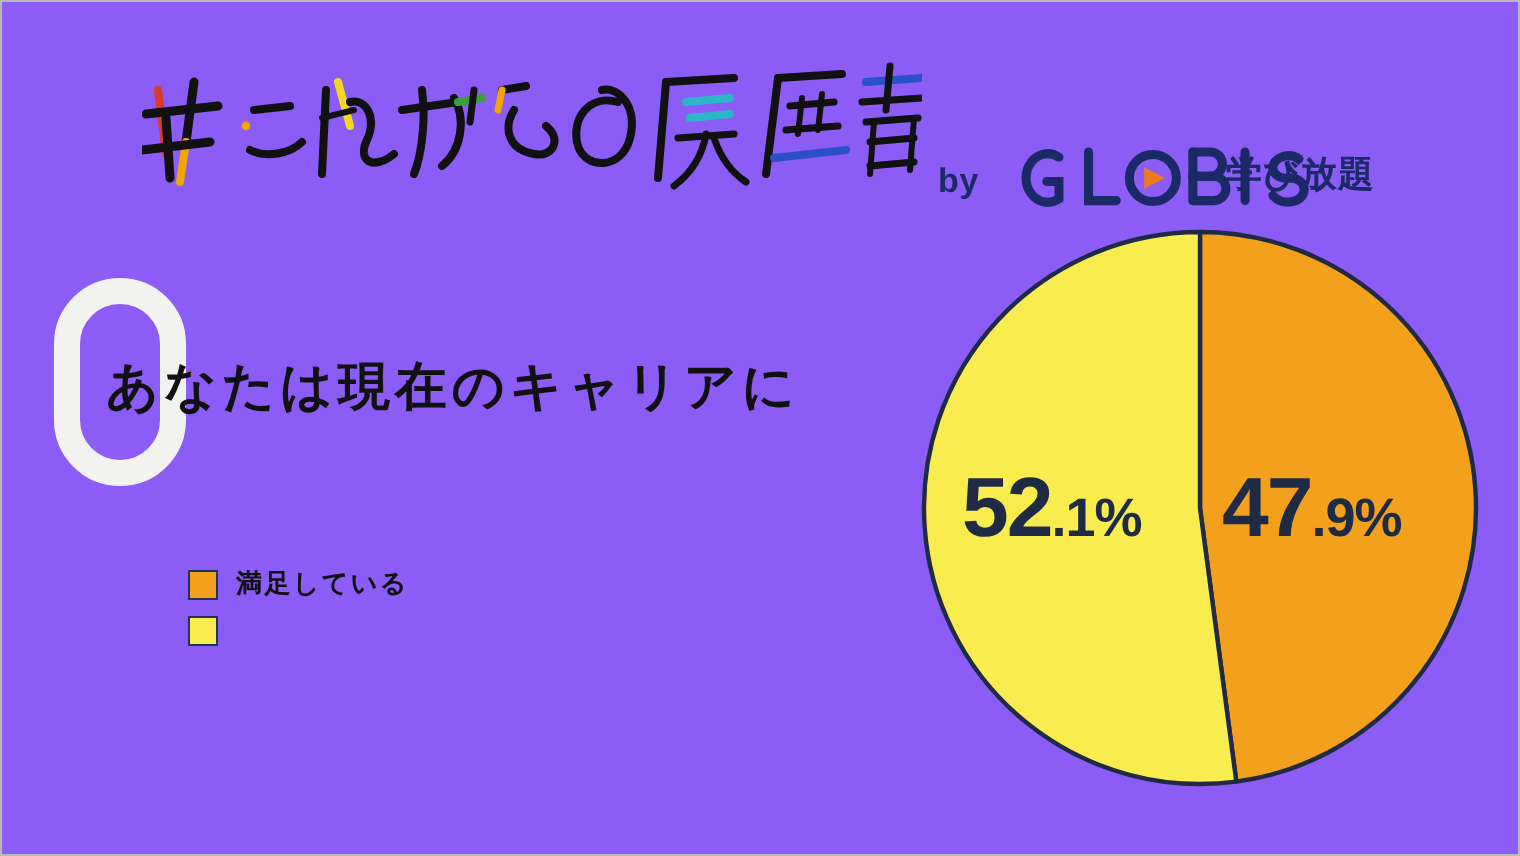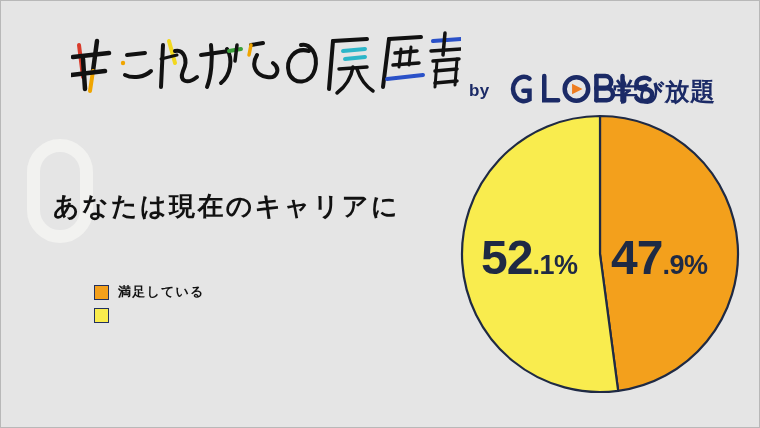--- a/index.html
+++ b/index.html
@@ -7,21 +7,21 @@
     padding: 0;
     background: #ffffff;
   }
   body {
     font-family: "Liberation Sans", "DejaVu Sans", sans-serif;
   }
   #canvas {
     position: relative;
     width: 760px;
     height: 428px;
-    background: #e5e5e5;
+    background: #8b5cf6;
     border: 1px solid #b8b8b8;
     box-sizing: border-box;
     overflow: hidden;
   }
 
   
   .watermark {
     position: absolute;
     left: 26px;
     top: 138px;
@@ -61,32 +61,32 @@
   .globis-logo {
     position: absolute;
     left: 505px;
     top: 44px;
     height: 40px;
   }
   .manabi {
     position: absolute;
     left: 612px;
     top: 50px;
-    font-size: 25px;
+    font-size: 18px;
     font-weight: bold;
     color: #1b2a66;
     letter-spacing: 0.5px;
     font-family: "DejaVu Sans", "Liberation Sans", sans-serif;
   }
 
   
   .question {
     position: absolute;
     left: 52px;
-    top: 186px;
+    top: 174px;
     width: 390px;
     z-index: 2;
   }
   .q-line {
     font-family: "DejaVu Sans", "Liberation Sans", sans-serif;
     font-size: 26px;
     font-weight: bold;
     color: #111111;
     letter-spacing: 2.4px;
     line-height: 39px;
@@ -148,21 +148,21 @@
   .pie-label {
     position: absolute;
     display: flex;
     align-items: baseline;
     color: #1f2a44;
     font-family: "Liberation Sans", sans-serif;
     font-weight: bold;
     white-space: nowrap;
   }
   .pie-label .big {
-    font-size: 48px;
+    font-size: 42px;
     letter-spacing: -1px;
   }
   .pie-label .small {
     font-size: 27px;
     letter-spacing: -0.5px;
   }
   .label-yellow { left: 22px; top: 117px; }
   .label-orange { left: 152px; top: 117px; text-align: right; }
 </style>
 </head>

